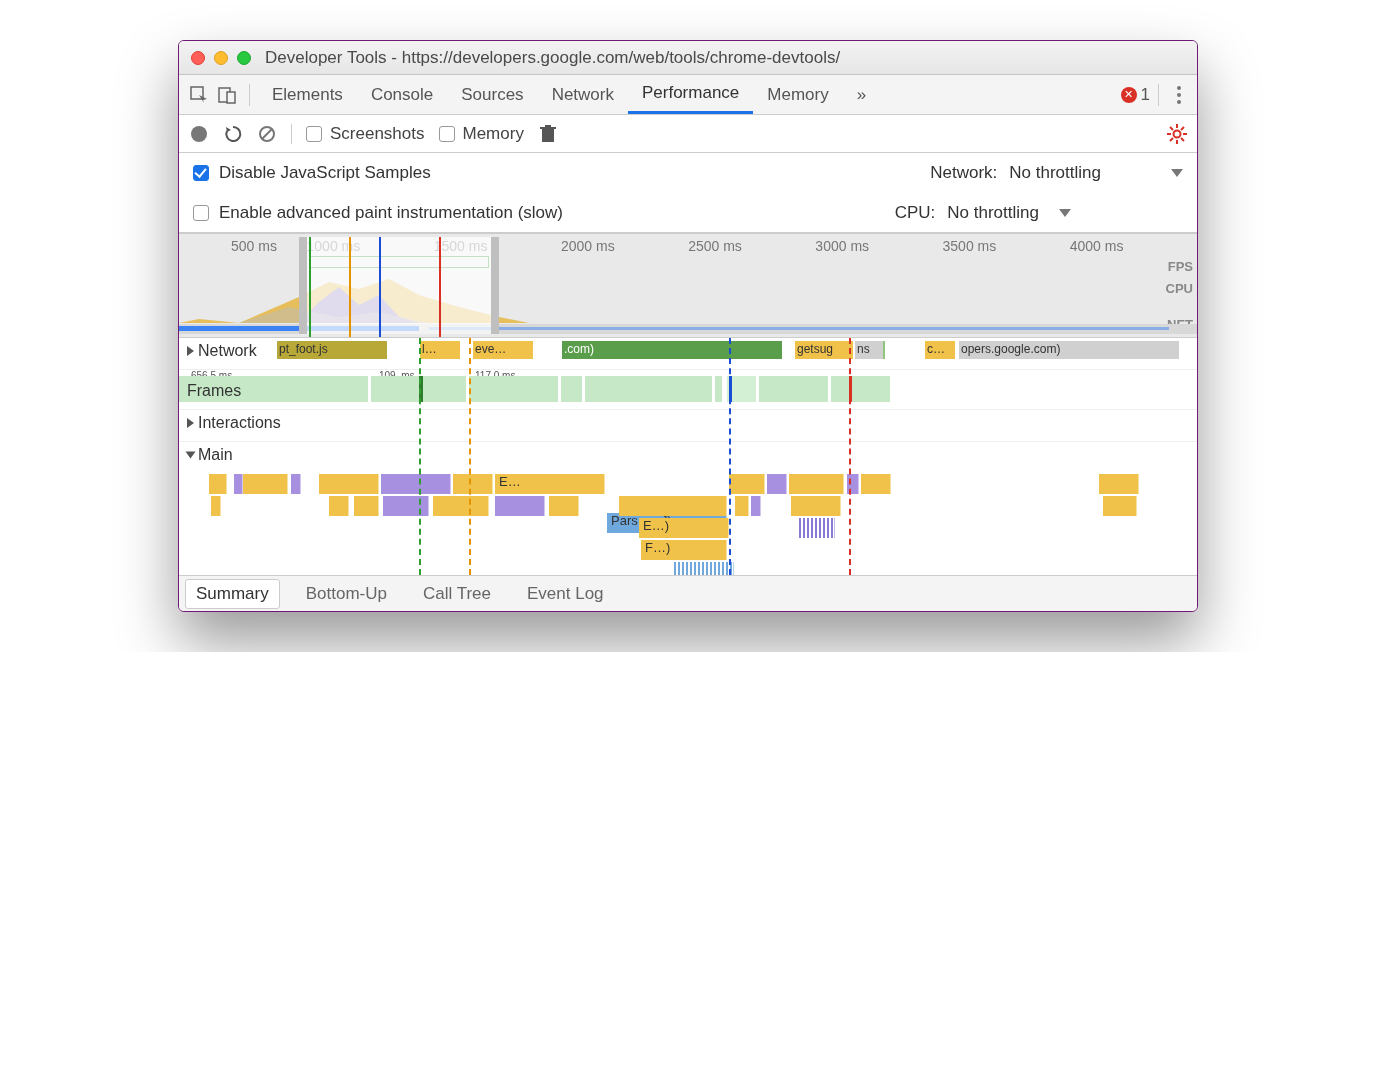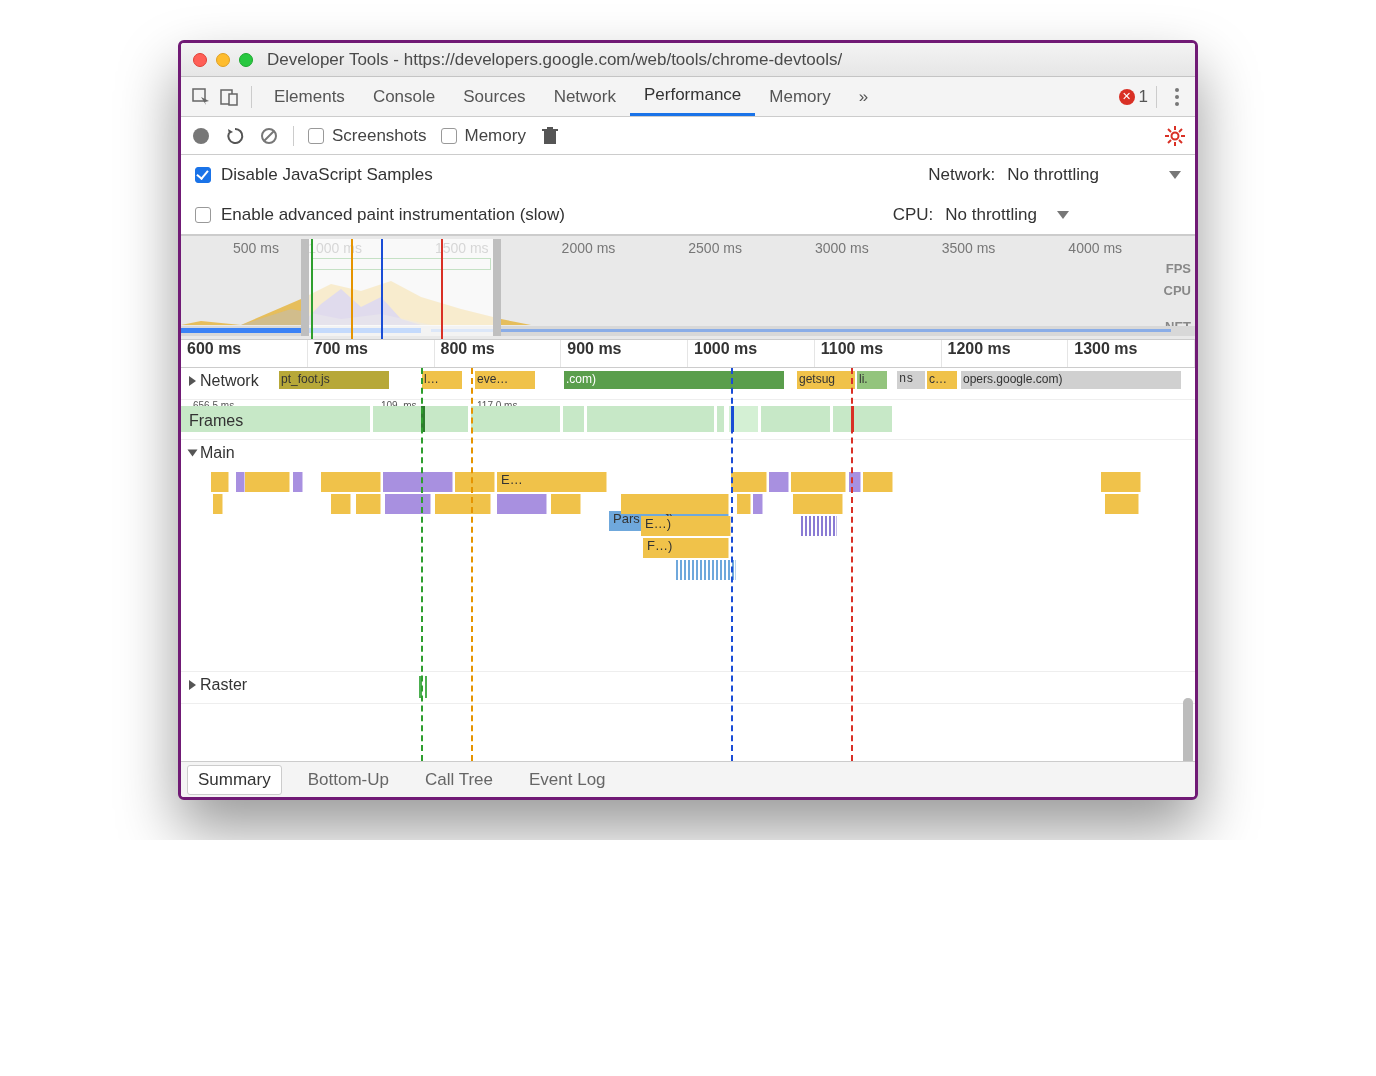--- a/index.html
+++ b/index.html
@@ -1,19 +1,19 @@
 <!DOCTYPE html>
 <html><head>
 <meta charset="utf-8">
 <style>
   * { box-sizing: border-box; margin: 0; padding: 0; font-family: "Helvetica Neue", Arial, sans-serif; }
   body { background: #fff; display: flex; justify-content: center; align-items: flex-start; padding: 40px; }
   .window {
-    width: 1020px; height: 760px;
-    border: 3px solid #701a75; border-radius: 6px; overflow: hidden;
+    width: 1020px; height: 572px;
+    border: 1px solid #701a75; border-radius: 6px; overflow: hidden;
     box-shadow: 0 30px 60px rgba(0,0,0,0.4);
     background: #fff; display: flex; flex-direction: column; position: relative;
   }
   .titlebar {
     height: 34px; background: linear-gradient(#f3f3f3,#e6e6e6);
     border-bottom: 1px solid #c4c4c4; display: flex; align-items: center; padding: 0 12px;
     color: #4a4a4a; font-size: 17px;
   }
   .traffic { display: flex; gap: 9px; margin-right: 14px; }
   .dot { width: 14px; height: 14px; border-radius: 50%; }
@@ -257,30 +257,20 @@
       <div class="bar" style="left:0;width:240px;"></div>
       <div class="bar" style="left:250px;width:740px;height:3px;top:3px;opacity:0.5;"></div>
     </div>
     <div class="ov-window"></div>
     <div class="vline-marker" style="left:130px;background:#2e9e2e;"></div>
     <div class="vline-marker" style="left:170px;background:#e59400;"></div>
     <div class="vline-marker" style="left:200px;background:#1a4dd6;"></div>
     <div class="vline-marker" style="left:260px;background:#d93025;"></div>
   </div>
 
-  <div class="detail-ruler">
-    <span>600 ms</span>
-    <span>700 ms</span>
-    <span>800 ms</span>
-    <span>900 ms</span>
-    <span>1000 ms</span>
-    <span>1100 ms</span>
-    <span>1200 ms</span>
-    <span>1300 ms</span>
-  </div>
 
   <div class="tracks">
 
     <div class="dashed-line" style="left:240px;border-color:#2e9e2e;"></div>
     <div class="dashed-line" style="left:290px;border-color:#e59400;"></div>
     <div class="dashed-line" style="left:550px;border-color:#1a4dd6;"></div>
     <div class="dashed-line" style="left:670px;border-color:#d93025;"></div>
 
     <div class="track-row" style="height:26px;">
       <div class="track-label">
@@ -289,21 +279,21 @@
       </div>
       <div class="track-content" id="network-content">
           <div class="bar c-olive" style="left: 98px; width: 110px;">pt_foot.js</div>
           <div class="bar c-blue" style="left: 216px; width: 12px;"></div>
           <div class="bar c-yellow" style="left: 241px; width: 40px;">l…</div>
           <div class="bar c-yellow" style="left: 294px; width: 60px;">eve…</div>
           <div class="bar c-dgreen" style="left: 366px; width: 220px; margin-left: 17px;">.com)</div>
           <div class="bar c-blue" style="left: 592px; width: 18px;"></div>
           <div class="bar c-yellow" style="left: 616px; width: 58px;">getsug</div>
           <div class="bar c-green" style="left: 676px; width: 30px;">li.</div>
-          <div class="bar c-gray" style="left: 716px; width: 28px; font-family: Liberation Mono, monospace;">ns</div>
+          <div class="bar c-gray" style="left: 676px; width: 28px;">ns</div>
           <div class="bar c-yellow" style="left: 746px; width: 30px;">c…</div>
           <div class="bar c-gray" style="left: 780px; width: 220px;">opers.google.com)</div>
         </div>
     </div>
 
     <div class="track-row frames-track">
       <div class="frm-label" style="left:12px;">656.5 ms</div>
       <div class="track-label" style="position:absolute;top:8px;">
         <span>Frames</span>
       </div>
@@ -316,20 +306,26 @@
       <div class="fbar" style="left:406px;width:128px;"></div>
       <div class="fbar" style="left:536px;width:8px;"></div>
       <div class="fbar" style="left:548px;width:30px;background:#d4f0d4;"></div>
       <div class="fbar" style="left:580px;width:70px;"></div>
       <div class="fbar" style="left:652px;width:60px;"></div>
       <div style="position:absolute;left:240px;top:6px;width:4px;height:26px;background:#2e7d2e;"></div>
       <div style="position:absolute;left:550px;top:6px;width:3px;height:26px;background:#1a4dd6;"></div>
       <div style="position:absolute;left:670px;top:6px;width:3px;height:26px;background:#d93025;"></div>
     </div>
 
+    <div class="track-row" style="height:30px;">
+      <div class="track-label">
+        <div class="tri"></div>
+        <span>Interactions</span>
+      </div>
+    </div>
 
     <div class="track-row" style="height:28px;border-bottom:none;">
       <div class="track-label">
         <div class="tri down"></div>
         <span>Main</span>
       </div>
     </div>
     <div class="main-track">
 
       <div class="flame c-yellow" style="left:30px;width:18px;top:0;"></div>

